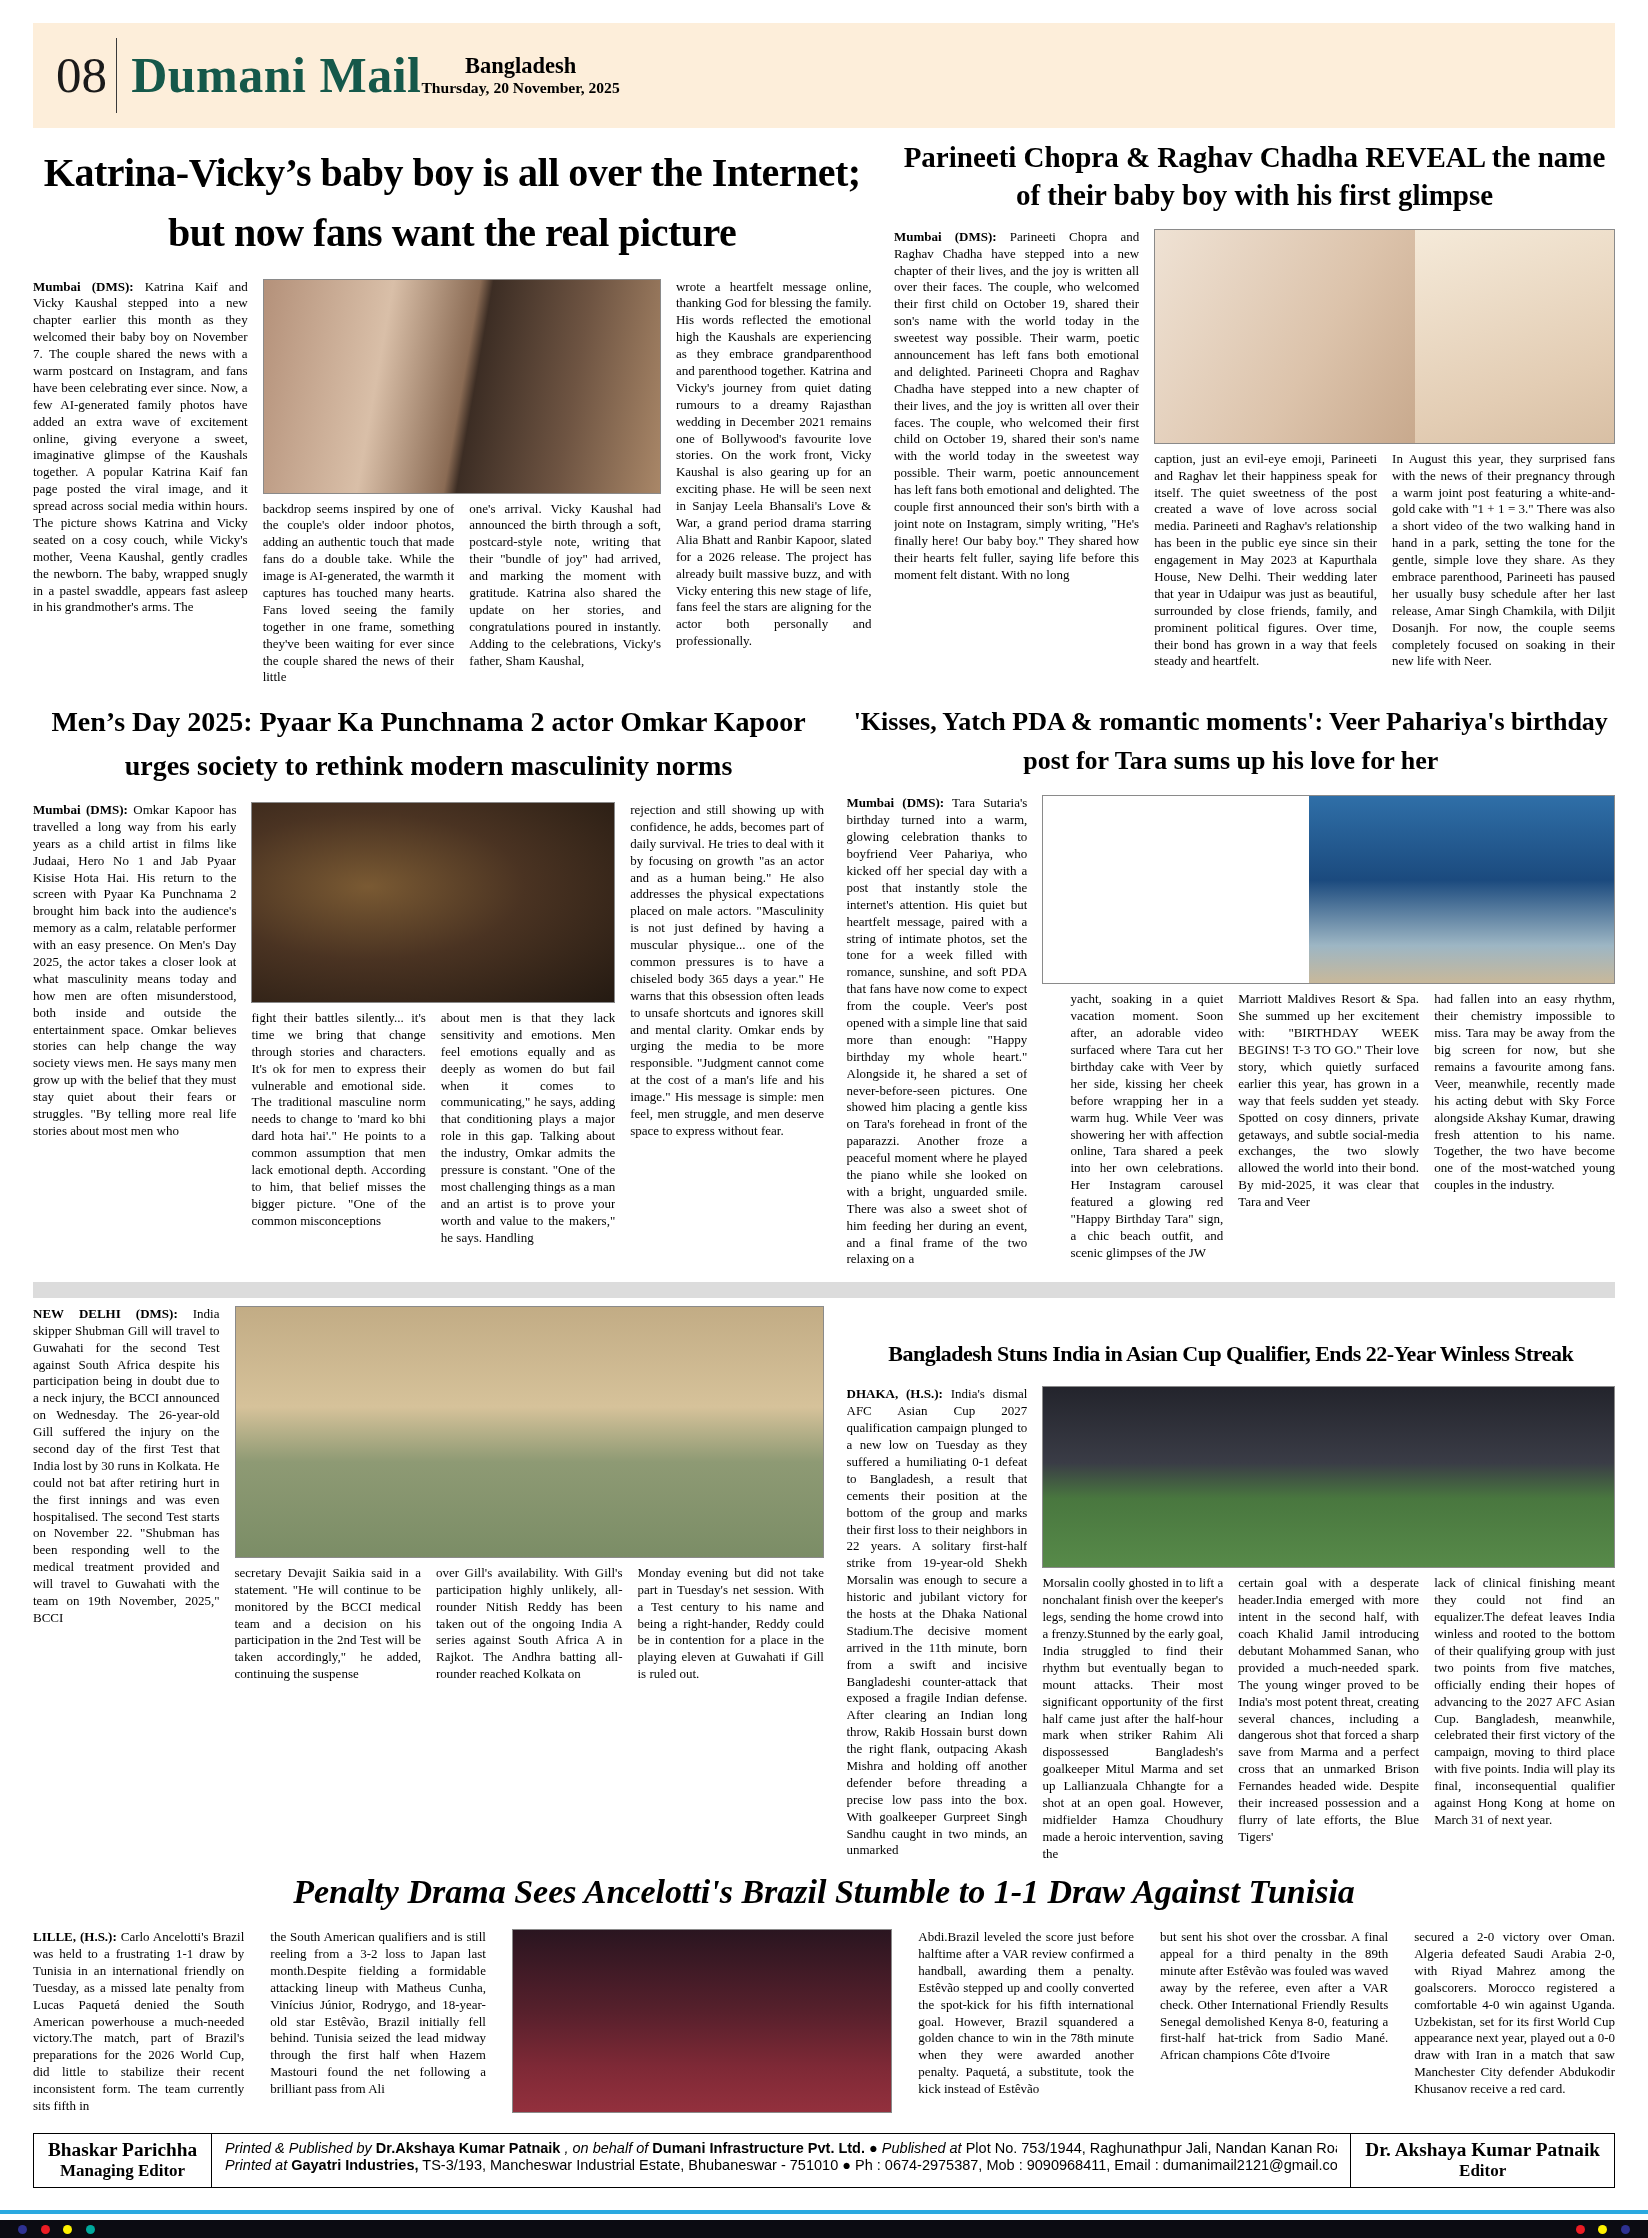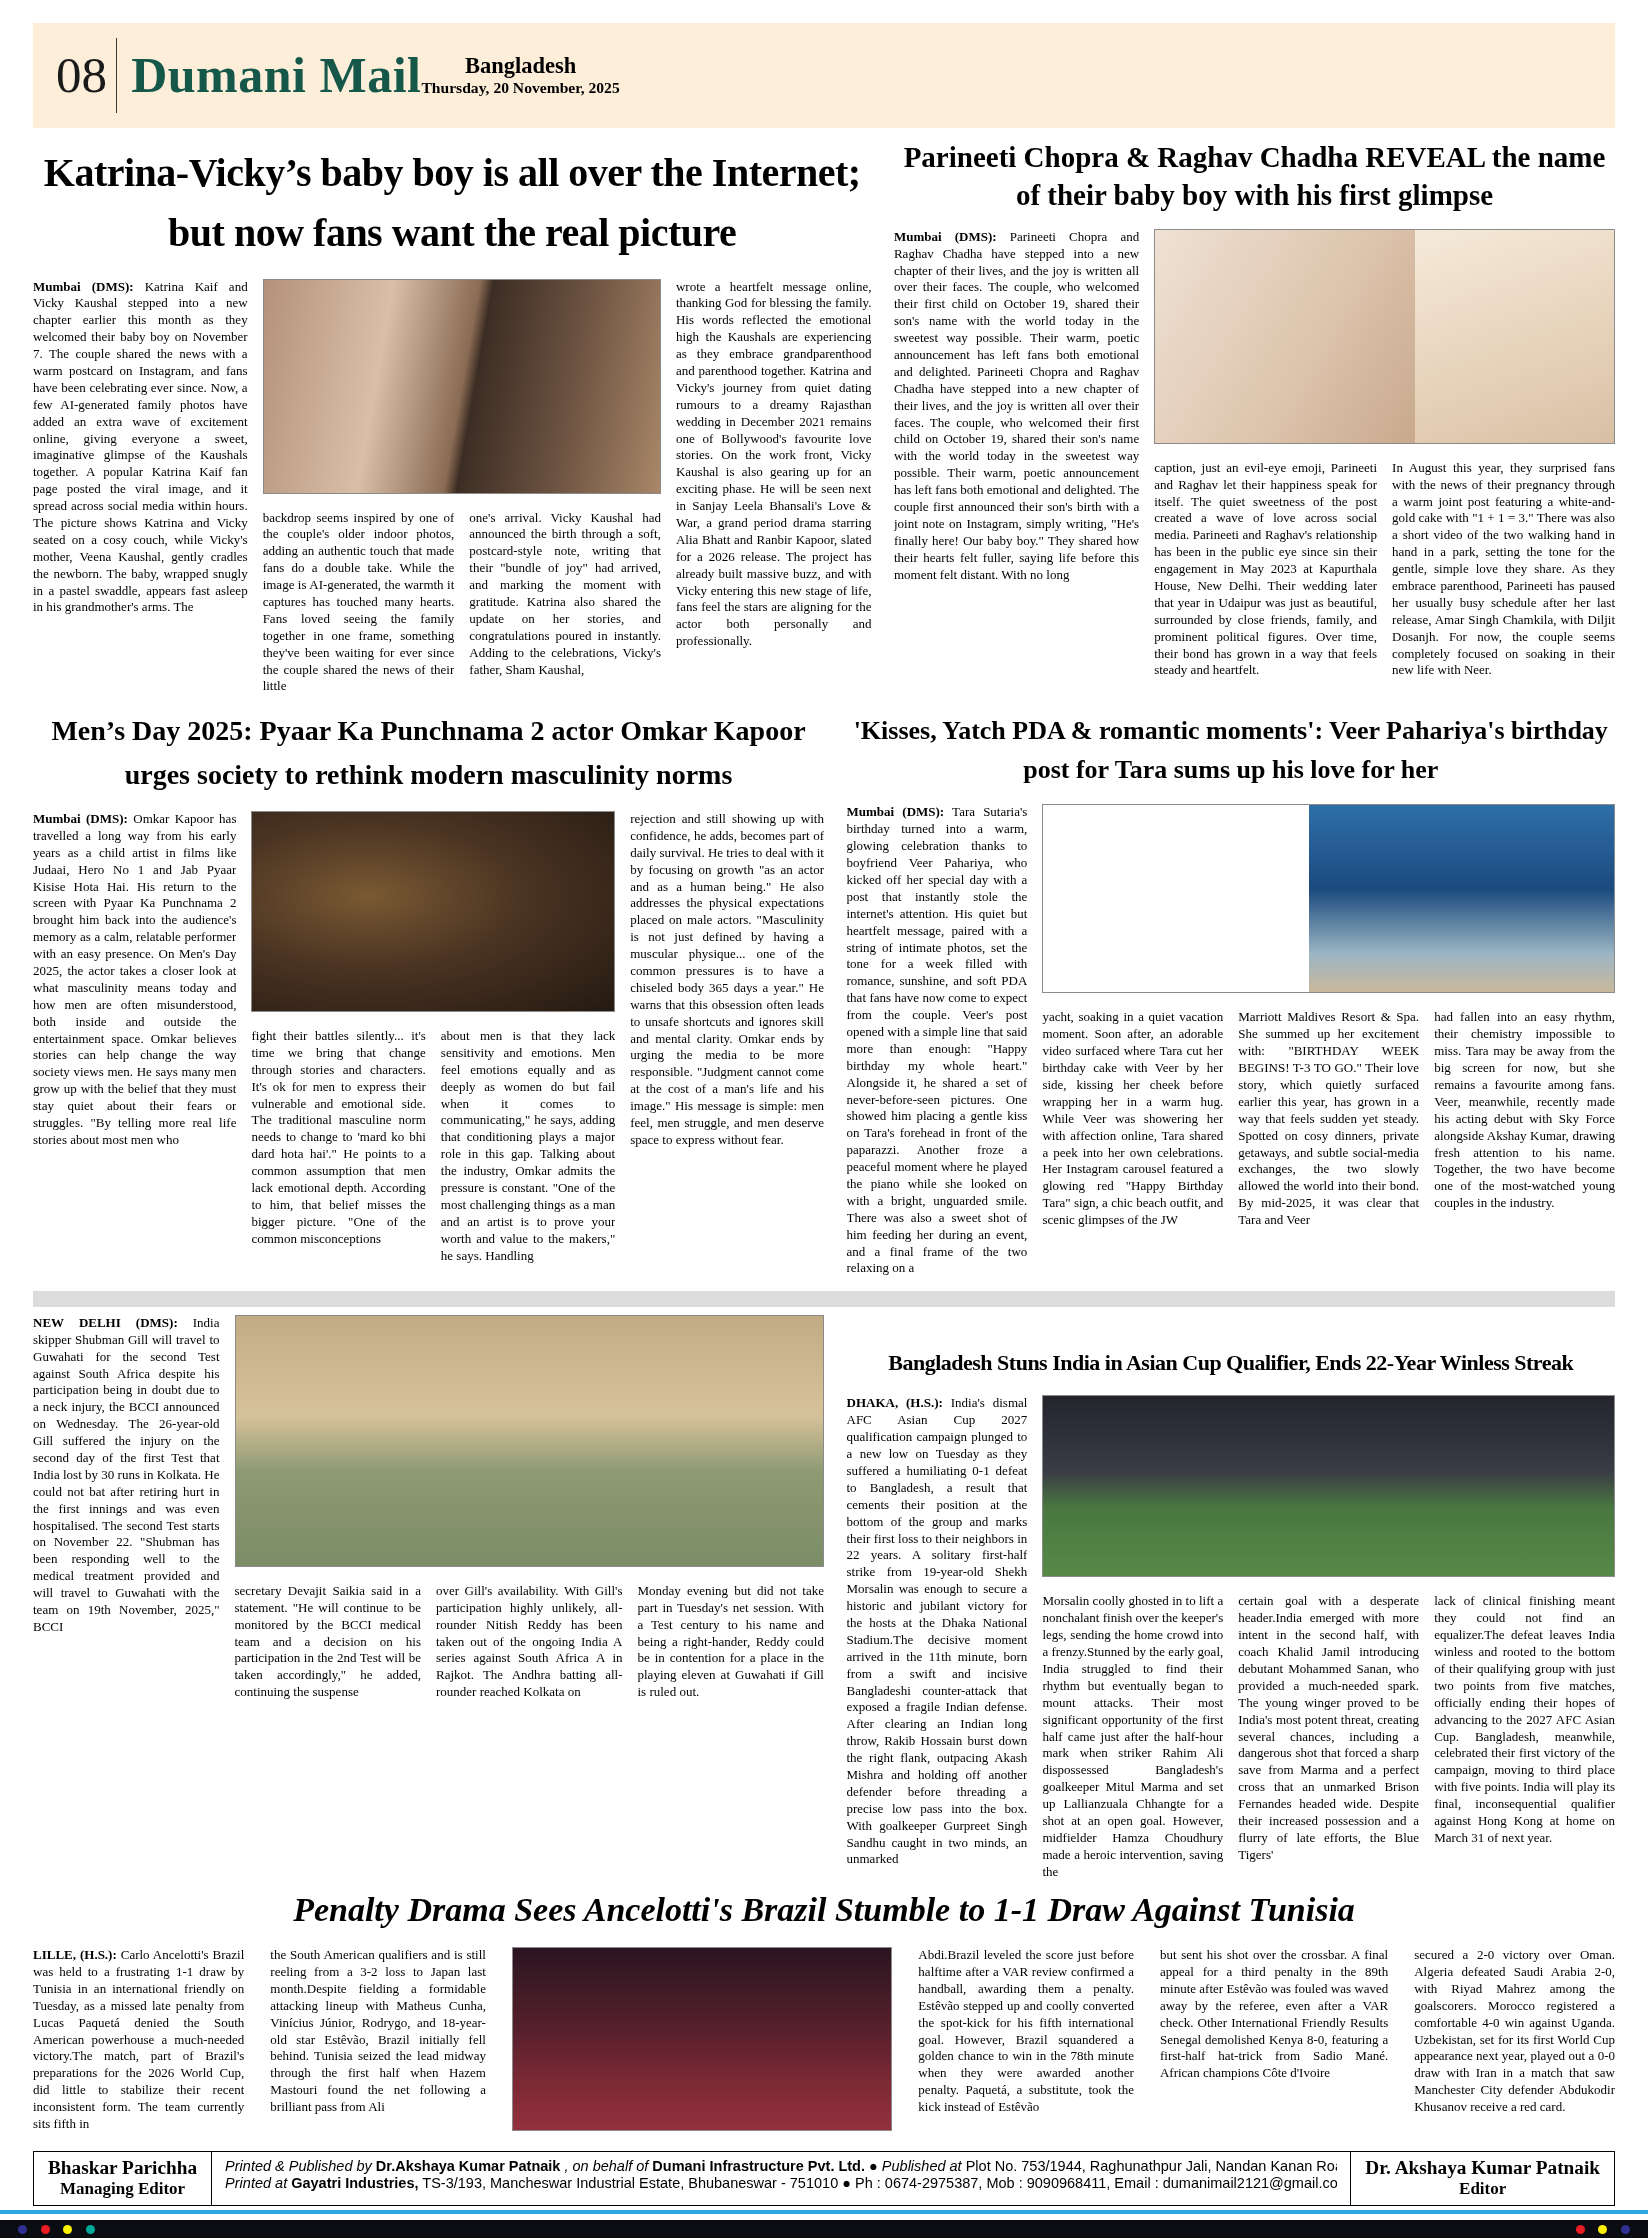--- a/index.html
+++ b/index.html
@@ -24,41 +24,41 @@
   .a-right{flex:1;min-width:0;}
   .hl{text-align:center;font-weight:700;margin:0;color:#000;}
   .hl-katrina{font-size:40px;line-height:1.5;letter-spacing:-0.5px;margin:7.5px 5.4px 16px;}
   .hl-parineeti{font-size:29px;line-height:1.32;margin:3.2px 0 14px;}
   .hl-mensday{font-size:28px;line-height:1.55;margin:6.4px 0 15px;}
   .hl-veer{font-size:26px;line-height:1.5;margin:8.6px 0 15px;}
   .hl-gill{font-size:38px;line-height:1.75;margin:14px 0 11.8px;}
   .hl-ban{font-size:22px;line-height:1.3;letter-spacing:-0.5px;margin:34px 0 18px;white-space:nowrap;}
   .hl-brazil{font-size:34px;font-style:italic;line-height:1.2;margin:9.7px 0 16px;}
 
-  .grid{display:grid;gap:16px 15px;}
+  .grid{display:grid;gap:7px 15px;}
   .col{font-size:13px;line-height:1.3;text-align:justify;margin:0;overflow:hidden;}
   .dl{font-weight:700;}
 
   .g-kat{grid-template-columns:1.12fr 1fr 1fr 1.02fr;grid-template-rows:215px auto;}
   .g-kat .c1{grid-area:1/1/3/2;}  .g-kat .ph{grid-area:1/2/2/4;}
   .g-kat .c2{grid-area:2/2/3/3;}  .g-kat .c3{grid-area:2/3/3/4;}
   .g-kat .c4{grid-area:1/4/3/5;}
 
   .g-par{grid-template-columns:1.1fr 1fr 1fr;grid-template-rows:215px auto;}
   .g-par .c1{grid-area:1/1/3/2;}  .g-par .ph{grid-area:1/2/2/4;}
   .g-par .c2{grid-area:2/2/3/3;}  .g-par .c3{grid-area:2/3/3/4;}
 
   .g-men{grid-template-columns:1.05fr 0.9fr 0.9fr 1fr;grid-template-rows:201px auto;}
   .g-men .c1{grid-area:1/1/3/2;}  .g-men .ph{grid-area:1/2/2/4;}
   .g-men .c2{grid-area:2/2/3/3;}  .g-men .c3{grid-area:2/3/3/4;}
   .g-men .c4{grid-area:1/4/3/5;}
 
   .g-veer{grid-template-columns:1fr 1fr 1fr 1fr;grid-template-rows:189px auto;}
   .g-veer .c1{grid-area:1/1/3/2;} .g-veer .ph{grid-area:1/2/2/5;}
-  .g-veer .c2{grid-area:2/2/3/3;} .g-veer .c3{grid-area:2/3/3/4;} .g-veer .c4{grid-area:2/4/3/5;}
+  .g-veer .c2{grid-area:2/2/3/3;margin-left:28px;} .g-veer .c3{grid-area:2/3/3/4;} .g-veer .c4{grid-area:2/4/3/5;}
 
   .g-gill{grid-template-columns:1fr 1fr 1fr 1fr;grid-template-rows:252px auto;}
   .g-gill .c1{grid-area:1/1/3/2;} .g-gill .ph{grid-area:1/2/2/5;}
   .g-gill .c2{grid-area:2/2/3/3;} .g-gill .c3{grid-area:2/3/3/4;} .g-gill .c4{grid-area:2/4/3/5;}
 
   .g-ban{grid-template-columns:1fr 1fr 1fr 1fr;grid-template-rows:182px auto;}
   .g-ban .c1{grid-area:1/1/3/2;}  .g-ban .ph{grid-area:1/2/2/5;}
   .g-ban .c2{grid-area:2/2/3/3;}  .g-ban .c3{grid-area:2/3/3/4;}  .g-ban .c4{grid-area:2/4/3/5;}
 
   .g-bra{grid-template-columns:1fr 1.02fr 1.8fr 1.02fr 1.08fr 0.95fr;gap:0 26px;}

